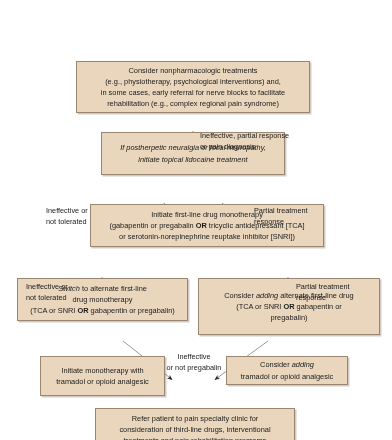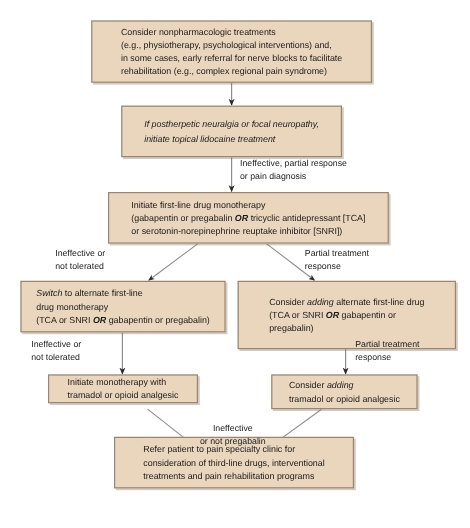--- a/index.html
+++ b/index.html
@@ -17,29 +17,30 @@
   }
   .node {
     position: absolute;
     box-sizing: border-box;
     background: #e9d6bd;
     border: 1px solid #9a8670;
     box-shadow: 1.5px 1.5px 0 rgba(120,105,88,0.35);
     display: flex;
     align-items: center;
     justify-content: center;
-    text-align: left;
+    text-align: center;
     color: #1a1a1a;
     font-size: 7.4px;
     line-height: 1.52;
     padding: 2px 4px;
+    margin-top: 44px;
   }
   .node span.txt { display: block; }
   .node i { }
-  .node b.ori { font-style: italic; font-weight: bold; }
+  .node b.ori { font-weight: bold; }
 
   .elabel {
     position: absolute;
     color: #1a1a1a;
     font-size: 7.3px;
     line-height: 1.45;
     white-space: pre-line;
   }
   .elabel.ctr { text-align: center; }
 
@@ -93,21 +94,21 @@
   </div>
 
   <div class="node" style="left:17px; top:234px; width:171px; height:43px;">
     <span class="txt"><i>Switch</i> to alternate first-line<br>drug monotherapy<br>(TCA or SNRI <b class="ori">OR</b> gabapentin or pregabalin)</span>
   </div>
 
   <div class="node" style="left:198px; top:234px; width:182px; height:57px;">
     <span class="txt">Consider <i>adding</i> alternate first-line drug<br>(TCA or SNRI  <b class="ori">OR</b>  gabapentin or<br>pregabalin)</span>
   </div>
 
-  <div class="node" style="left:40px; top:312px; width:125px; height:24px;">
+  <div class="node" style="left:40px; top:312px; width:125px; height:40px;">
     <span class="txt">Initiate monotherapy with<br>tramadol or opioid analgesic</span>
   </div>
 
   <div class="node" style="left:226px; top:312px; width:122px; height:29px;">
     <span class="txt">Consider <i>adding</i><br>tramadol or opioid analgesic</span>
   </div>
 
   <div class="node" style="left:95px; top:364px; width:200px; height:43px;">
     <span class="txt">Refer patient to pain specialty clinic for<br>consideration of third-line drugs, interventional<br>treatments and pain rehabilitation programs</span>
   </div>

